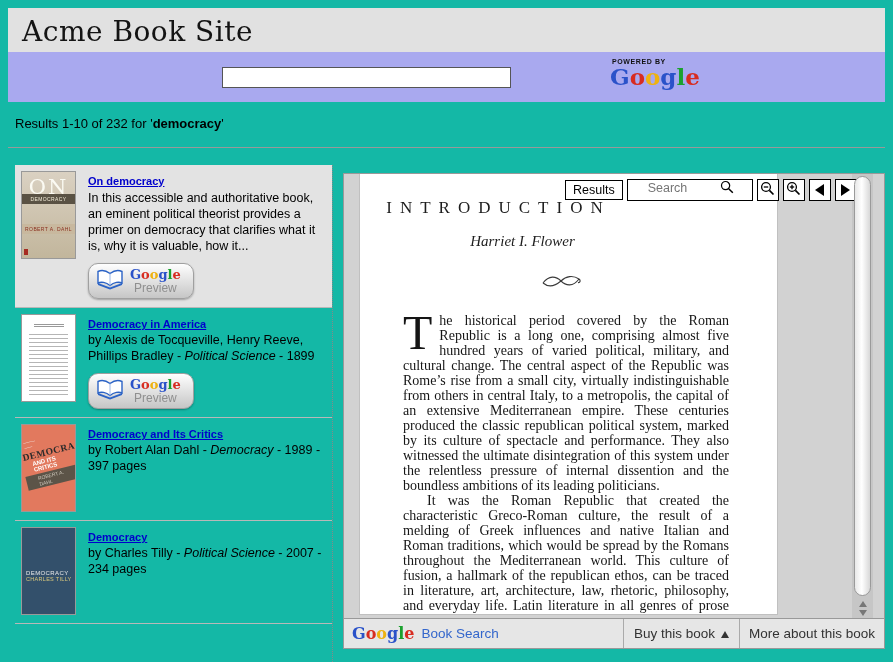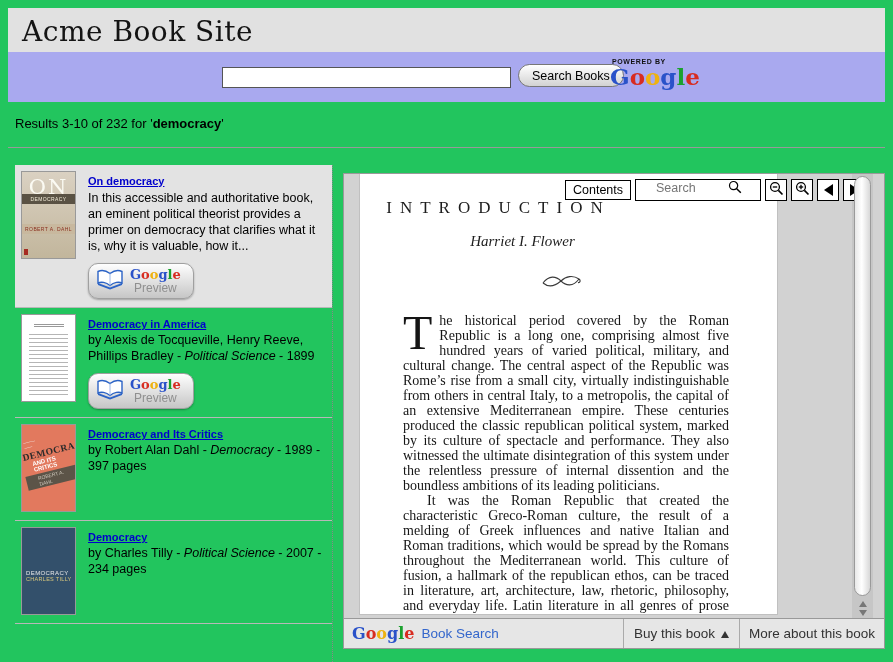--- a/index.html
+++ b/index.html
@@ -1,16 +1,16 @@
 <!DOCTYPE html>
 <html><head>
 <meta charset="utf-8">
 <style>
   html,body{margin:0;padding:0;background:#fff;}
-  #app{position:relative;width:893px;height:662px;background:#22c55e;overflow:hidden;
+  #app{position:relative;width:893px;height:662px;background:#14b8a6;overflow:hidden;
        font-family:"Liberation Sans",sans-serif;color:#000;}
 
   
   .site-header{position:absolute;left:8px;top:8px;width:877px;height:44px;background:#e1e1e1;}
   .site-title{font-family:"DejaVu Serif",serif;font-size:28px;color:#141414;
               padding:7px 0 0 14px;letter-spacing:.5px;}
 
   
   .search-band{position:absolute;left:8px;top:52px;width:877px;height:50px;background:#a9a9ef;}
   .site-search-input{position:absolute;left:214px;top:15px;width:281px;height:17px;
@@ -138,29 +138,28 @@
 <body>
 
 <div id="app">
 
   <div class="site-header">
     <div class="site-title">Acme Book Site</div>
   </div>
 
   <div class="search-band">
     <input class="site-search-input" type="text" value="" style="">
-    <button class="search-books-btn">Search Books</button>
     <div class="powered-by">
       <div class="powered-by-label">POWERED BY</div>
       <div class="google-logo google-logo-large"><span style="color: rgb(42, 82, 201);">G</span><span style="color: rgb(216, 44, 32);">o</span><span style="color: rgb(238, 178, 17);">o</span><span style="color: rgb(42, 82, 201);">g</span><span style="color: rgb(27, 161, 46);">l</span><span style="color: rgb(216, 44, 32);">e</span></div>
     </div>
   </div>
 
   <div class="results-line">
-    <span>Results 3-10 of 232 for '</span><span class="q">democracy</span><span>'</span>
+    <span>Results 1-10 of 232 for '</span><span class="q">democracy</span><span>'</span>
   </div>
   <div class="rule"></div>
 
   <div class="sidebar">
 
     <div class="result-item selected">
       <div class="thumb cover-ondem">
         <div class="ondem-on">ON</div>
         <div class="ondem-band">DEMOCRACY</div>
         <div class="ondem-author">ROBERT A. DAHL</div>
@@ -249,21 +248,21 @@
             <path d="M5 9 C11 1 18 2 23 7 C28 12 35 13 41 5 M5 9 C11 14 17 12 23 7 M23 7 C28 2 35 1 41 5 M41 5 C43 6.5 42 9 40 8.5" fill="none" stroke="#3a3a3a" stroke-width="1.1"></path>
           </svg>
         </div>
         <div class="page-body">
           <span class="drop-cap">T</span><span>he historical period covered by the Roman Republic is a long one, comprising almost five hundred years of varied political, military, and cultural change. The central aspect of the Republic was Rome’s rise from a small city, virtually indistinguishable from others in central Italy, to a metropolis, the capital of an extensive Mediterranean empire. These centuries produced the classic republican political system, marked by its culture of spectacle and performance. They also witnessed the ultimate disintegration of this system under the relentless pressure of internal dissention and the boundless ambitions of its leading politicians.</span>
           <p class="para2">It was the Roman Republic that created the characteristic Greco-Roman culture, the result of a melding of Greek influences and native Italian and Roman traditions, which would be spread by the Romans throughout the Mediterranean world. This culture of fusion, a hallmark of the republican ethos, can be traced in literature, art, architecture, law, rhetoric, philosophy, and everyday life. Latin literature in all genres of prose and verse also emerged during the time of Rome’s imperial expansion. Above all, the vast changes between the early fifth century and</p>
         </div>
       </div>
 
       <div class="viewer-toolbar">
-        <button class="contents-btn">Contents</button>
+        <button class="contents-btn">Results</button>
         <div class="viewer-search">
           <input type="text" placeholder="Search" style="">
           <span>
             <svg width="14" height="14" viewBox="0 0 14 14">
               <circle cx="5.6" cy="5.6" r="4.1" fill="none" stroke="#000" stroke-width="1.2"></circle>
               <line x1="8.7" y1="8.7" x2="12.8" y2="12.8" stroke="#000" stroke-width="1.5"></line>
             </svg>
           </span>
         </div>
         <button class="tool-btn">

